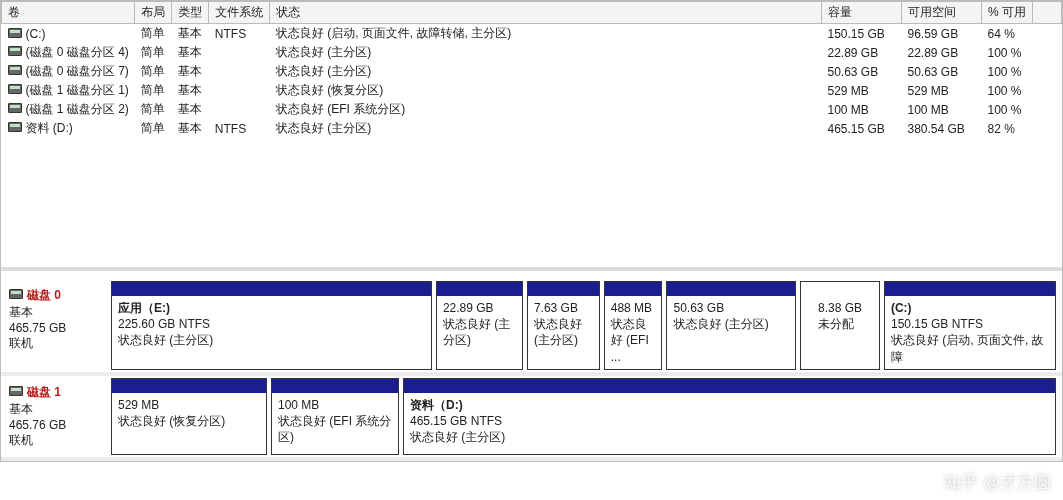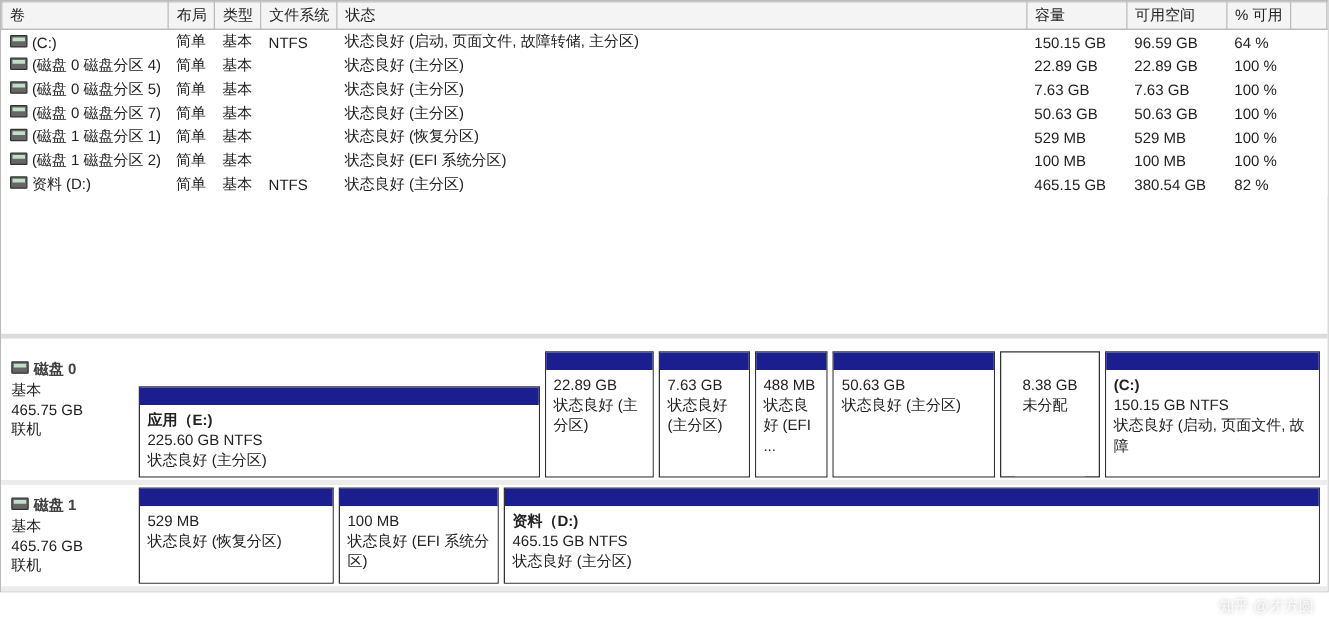--- a/index.html
+++ b/index.html
@@ -43,21 +43,21 @@
     background:#bfe1c8;
   }
   .top-area { min-height: 270px; background:#fff; border-bottom: 4px solid #dcdcdc; }
   .bottom-area { background:#fff; padding: 8px 0 0 0; }
   .disk-row { display:flex; border-bottom: 4px solid #ececec; padding: 2px 0; }
   .disk-label {
     width: 110px;
     padding: 6px 8px;
     flex: 0 0 auto;
   }
-  .disk-label .name { font-weight: 600; color:#404040; }
+  .disk-label .name { font-weight: 600; color:#b91c1c; }
   .disk-parts {
     flex: 1 1 auto;
     display:flex;
     gap: 4px;
     padding-right: 6px;
   }
   .part {
     border: 1px solid #333;
     display:flex;
     flex-direction: column;
@@ -73,21 +73,21 @@
     background:#fff;
     flex:1;
     font-size: 12px;
     line-height: 1.35;
   }
   .part-body b { font-weight: 600; }
   .watermark {
     position: fixed;
     right: 12px; bottom: 6px;
     color: rgba(255,255,255,0.75);
-    font-size: 12px;
+    font-size: 17px;
     font-weight: 500;
     text-shadow: 0 0 4px rgba(0,0,0,0.3);
     pointer-events: none;
   }
 </style>
 </head>
 <body>
 
 <div class="wrap">
   <div class="top-area">
@@ -122,31 +122,20 @@
             <td>简单</td>
             <td>基本</td>
             <td></td>
             <td>状态良好 (主分区)</td>
             <td>22.89 GB</td>
             <td>22.89 GB</td>
             <td>100 %</td>
             <td></td>
           </tr>
           <tr>
-            <td><span class="vol-icon"></span><span>(磁盘 0 磁盘分区 5)</span></td>
-            <td>简单</td>
-            <td>基本</td>
-            <td></td>
-            <td>状态良好 (主分区)</td>
-            <td>7.63 GB</td>
-            <td>7.63 GB</td>
-            <td>100 %</td>
-            <td></td>
-          </tr>
-          <tr>
             <td><span class="vol-icon"></span><span>(磁盘 0 磁盘分区 7)</span></td>
             <td>简单</td>
             <td>基本</td>
             <td></td>
             <td>状态良好 (主分区)</td>
             <td>50.63 GB</td>
             <td>50.63 GB</td>
             <td>100 %</td>
             <td></td>
           </tr>
@@ -189,21 +178,21 @@
 
   <div class="bottom-area" id="disk-area">
       <div class="disk-row">
         <div class="disk-label">
           <div><span class="vol-icon"></span><span class="name">磁盘 0</span></div>
           <div>基本</div>
           <div>465.75 GB</div>
           <div>联机</div>
         </div>
         <div class="disk-parts">
-          <div class="part" style="flex: 225 1 0px; margin-top: 28px;">
+          <div class="part" style="flex: 225 1 0px;">
             <div class="part-bar "></div>
             <div class="part-body"><b>应用（E:)</b><br><span>225.60 GB NTFS</span><br><span>状态良好 (主分区)</span></div>
           </div>
           <div class="part" style="flex: 60 1 0px;">
             <div class="part-bar "></div>
             <div class="part-body"><span>22.89 GB</span><br><span>状态良好 (主分区)</span></div>
           </div>
           <div class="part" style="flex: 50 1 0px;">
             <div class="part-bar "></div>
             <div class="part-body"><span>7.63 GB</span><br><span>状态良好 (主分区)</span></div>

